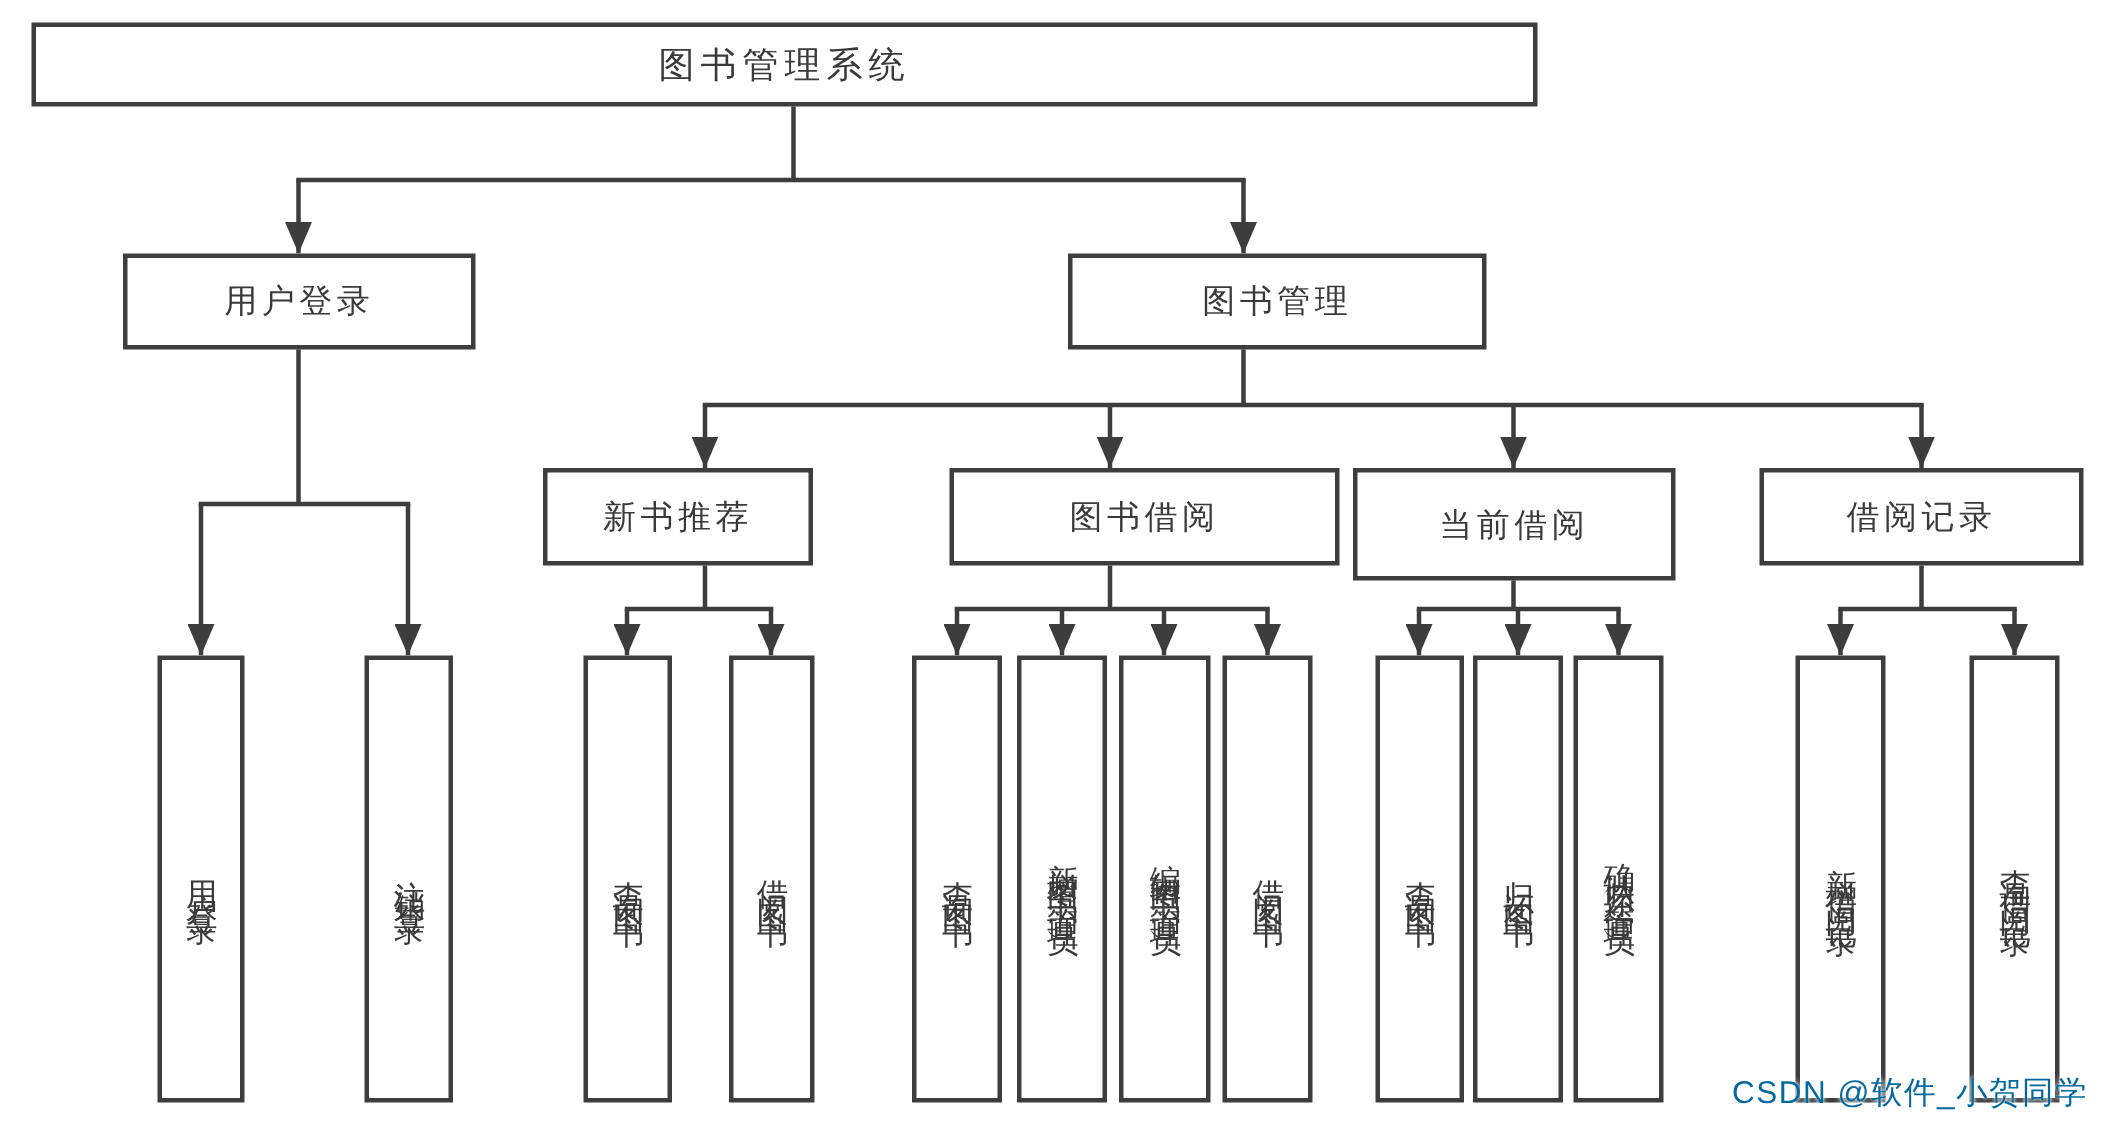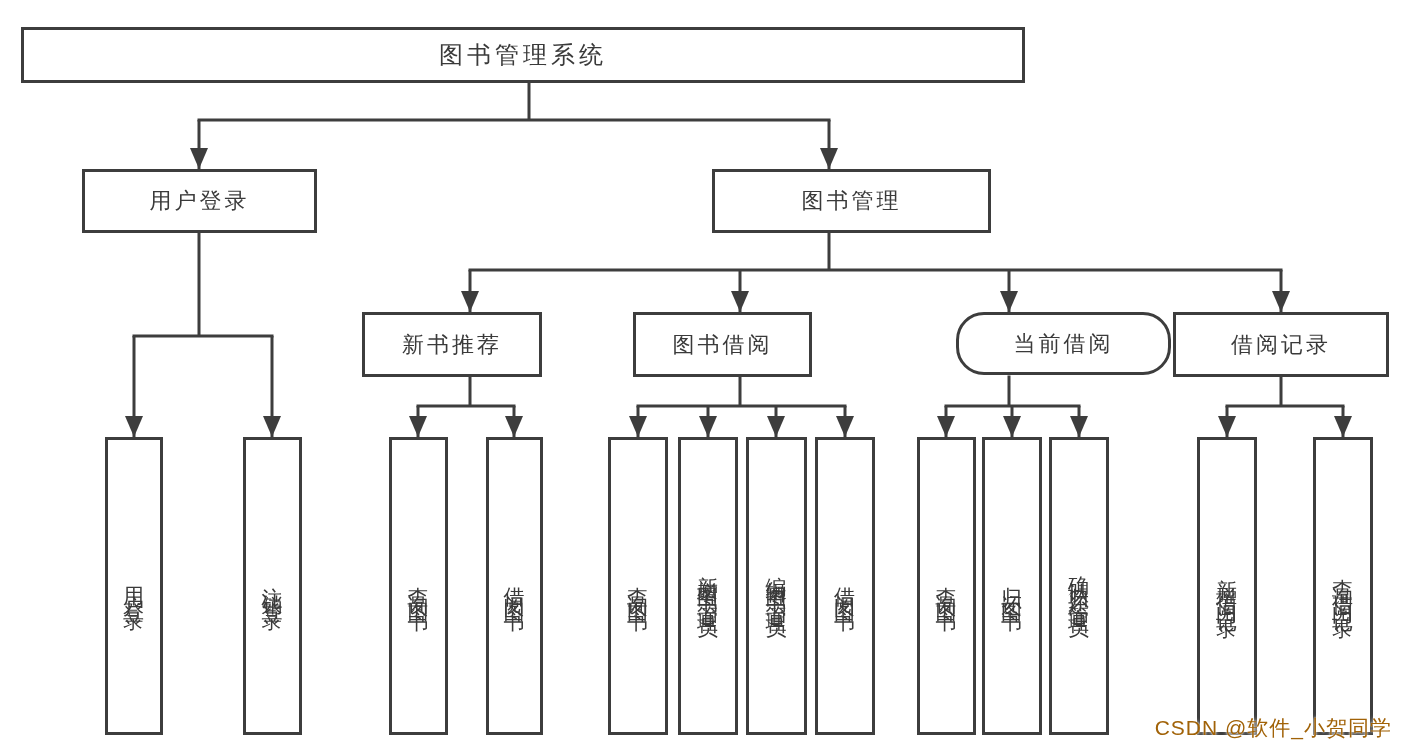--- a/index.html
+++ b/index.html
@@ -55,21 +55,21 @@
     white-space: nowrap;
   }
   .vbox.long .vtext {
     letter-spacing: 6px;
   }
   .watermark {
     position: absolute;
     right: 13px;
     bottom: 5px;
     font-size: 21px;
-    color: #a16207;
+    color: #0369a1;
     letter-spacing: 1px;
     text-shadow: 0 0 4px #ffffff, 0 0 2px #ffffff;
     white-space: nowrap;
   }
 </style>
 </head>
 <body>
 
 <div class="canvas">
 
@@ -104,28 +104,28 @@
       <line x1="776" y1="406" x2="776" y2="437" marker-end="url(#arw)"></line>
       <line x1="845" y1="406" x2="845" y2="437" marker-end="url(#arw)"></line>
       <line x1="946" y1="406" x2="946" y2="437" marker-end="url(#arw)"></line>
       <line x1="1012" y1="406" x2="1012" y2="437" marker-end="url(#arw)"></line>
       <line x1="1079" y1="406" x2="1079" y2="437" marker-end="url(#arw)"></line>
       <line x1="1227" y1="406" x2="1227" y2="437" marker-end="url(#arw)"></line>
       <line x1="1343" y1="406" x2="1343" y2="437" marker-end="url(#arw)"></line>
     </g>
   </svg>
 
-  <div class="hbox root" style="left:21px; top:27px; width:1004px; height:56px;">图书管理系统</div>
+  <div class="hbox root" style="left:21px; top:15px; width:1004px; height:56px;">图书管理系统</div>
 
   <div class="hbox" style="left:82px; top:169px; width:235px; height:64px;">用户登录</div>
   <div class="hbox" style="left:712px; top:169px; width:279px; height:64px;">图书管理</div>
 
   <div class="hbox" style="left:362px; top:312px; width:180px; height:65px;">新书推荐</div>
-  <div class="hbox" style="left:633px; top:312px; width:179px; height:65px;">图书借阅</div>
-  <div class="hbox" style="left:956px; top:312px; width:215px; height:63px;border-radius:28px;">当前借阅</div>
+  <div class="hbox" style="left:633px; top:312px; width:260px; height:65px;">图书借阅</div>
+  <div class="hbox" style="left:902px; top:312px; width:215px; height:75px;">当前借阅</div>
   <div class="hbox" style="left:1173px; top:312px; width:216px; height:65px;">借阅记录</div>
 
   <div class="vbox" style="left:105px; width:58px;">
     <span class="vtext">用户登录</span>
   </div>
   <div class="vbox" style="left:243px; width:59px;">
     <span class="vtext">注销登录</span>
   </div>
 
   <div class="vbox" style="left:389px; width:59px;">

